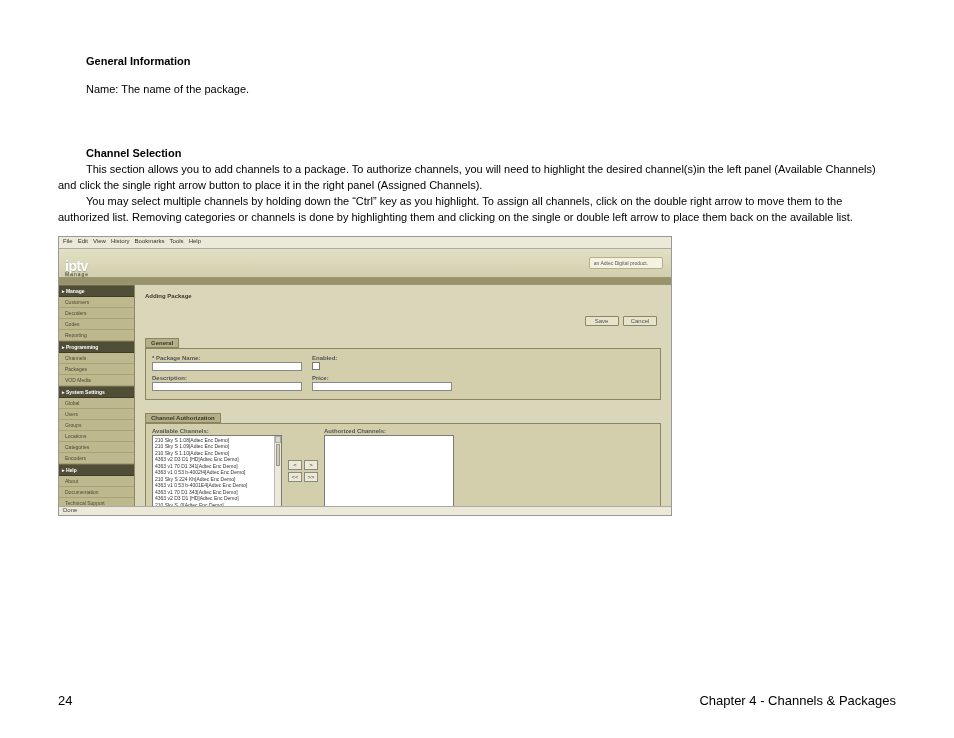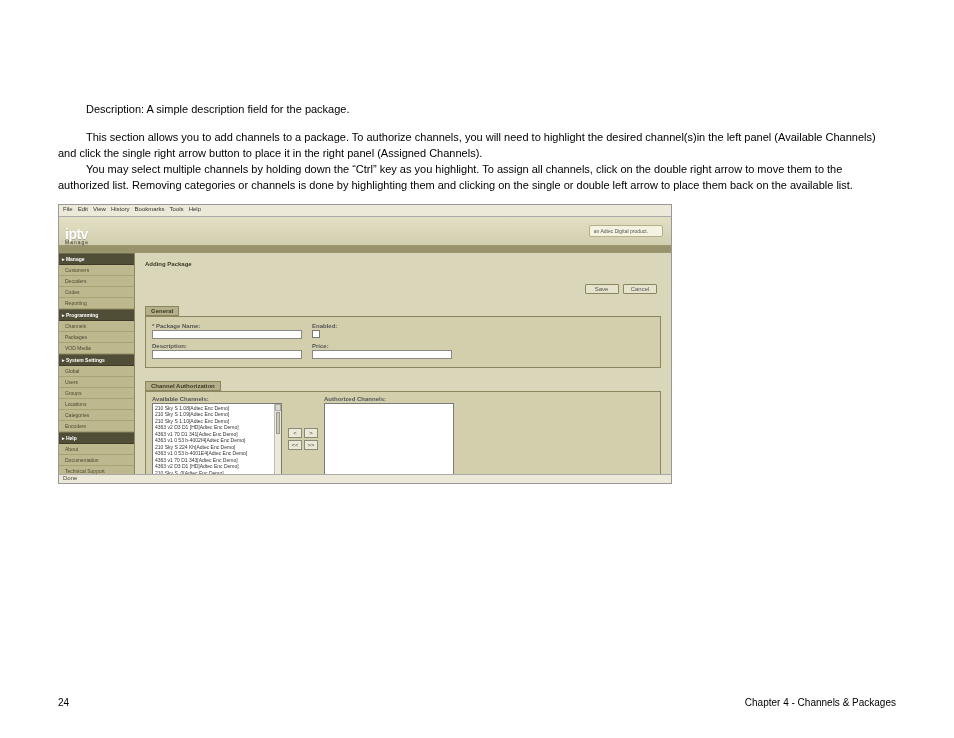--- a/index.html
+++ b/index.html
@@ -42,33 +42,35 @@
   .listbox.auth { width: 130px; }
   .listbox .sb { position: absolute; right: 0; top: 0; bottom: 0; width: 7px; background: #ece9d8; border-left: 1px solid #bbb; }
   .listbox .sb .th { position:absolute; left:1px; right:1px; top:8px; height:22px; background:#cdcabb; border:1px solid #9a9a8a; }
   .listbox .sb .ar { position:absolute; left:0; right:0; height:7px; background:#dcd9c8; border:1px solid #aaa; }
   .listbox .sb .ar.top{top:0}
   .listrow { white-space: nowrap; line-height: 1.3; }
   .arrow-col { display: flex; flex-direction: column; gap: 2px; margin-top: 32px; }
   .arrow-row { display:flex; gap:2px; }
   .abtn { width: 14px; height: 10px; background: #ece9d8; border: 1px solid #8a8a7a; font-size: 6px; line-height: 8px; text-align: center; color: #444; }
   .statusbar { position: absolute; left:0; right:0; bottom:0; height:9px; background:#ece9d8; border-top:1px solid #aaa; font-size:6px; color:#444; padding:0 4px; }
-  .footer { position: absolute; left: 58px; right: 58px; bottom: 30px; display: flex; justify-content: space-between; font-size: 10px; }
+  .footer { position: absolute; left: 58px; right: 58px; bottom: 30px; display: flex; justify-content: space-between; font-size: 13px; }
 </style>
 </head>
 <body>
 
 <div class="page">
   <div class="doc-body">
+    <p class="bold indent">General Information</p>
+    <div class="sp"></div>
+    <p class="indent">Name: The name of the package.</p>
     <div class="sp"></div>
     <div class="sp"></div>
     <div class="sp"></div>
     <div class="sp"></div>
-    <p class="indent">Description: A simple description field for the package.</p>
-    <div class="sp"></div>
+    <p class="bold indent">Channel Selection</p>
     <p><span style="display:inline-block;width:28px"></span><span>This section allows you to add channels to a package. To authorize channels, you will need to highlight the desired channel(s)in the left panel (Available Channels) and click the single right arrow button to place it in the right panel  (Assigned Channels).</span></p>
     <p><span style="display:inline-block;width:28px"></span><span>You may select multiple channels by holding down the “Ctrl” key as you highlight. To assign all channels, click on the double right arrow to move them to the authorized list. Removing categories or channels is done by highlighting them and clicking on the single or double left arrow to place them back on the available list.</span></p>
   </div>
 
   <div class="screenshot">
     <div class="menubar">
       <span>File</span>
       <span>Edit</span>
       <span>View</span>
       <span>History</span>

